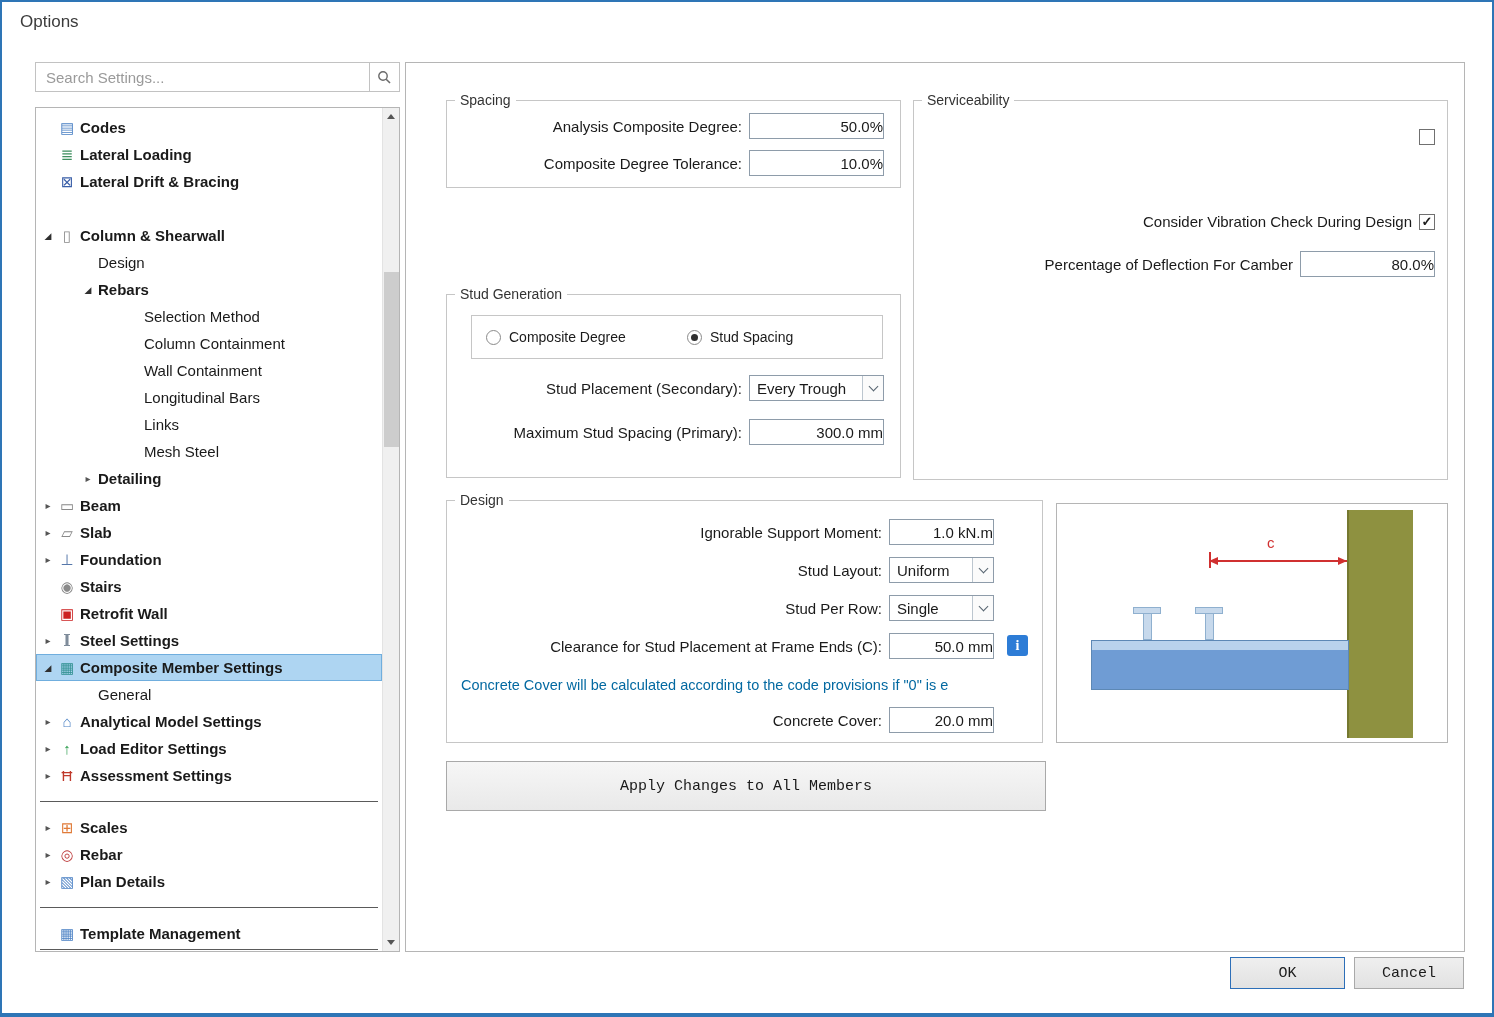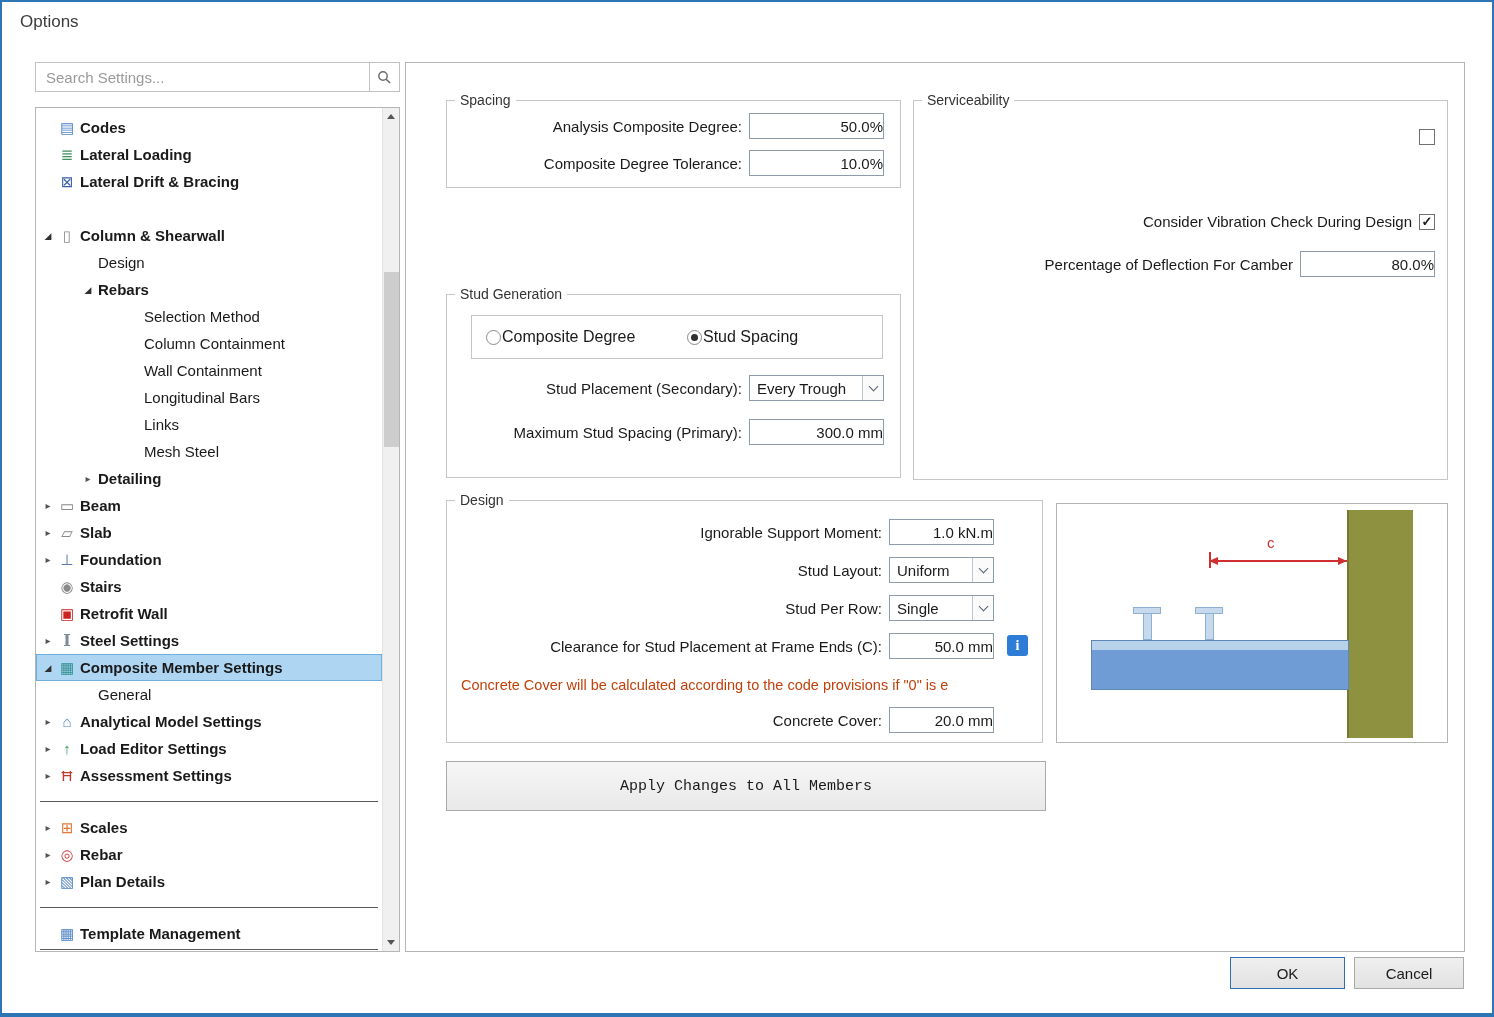--- a/index.html
+++ b/index.html
@@ -50,44 +50,44 @@
   .tb.ctr{justify-content:center}
   .tb.clip{justify-content:flex-start;padding-left:3px;overflow:hidden;white-space:nowrap}
   .combo{display:flex;height:26px;border:1px solid #8e9caa;background:#fff;cursor:pointer}
   .cval{flex:1;display:flex;align-items:center;padding:0 7px;font-size:15px;color:#1a1a1a;overflow:hidden;white-space:nowrap}
   .cbtn{width:21px;border-left:1px solid #bcc6cf;display:flex;align-items:center;justify-content:center;background:#fbfbfb}
   .chev{width:7px;height:7px;border-right:1.7px solid #55636f;border-bottom:1.7px solid #55636f;transform:rotate(45deg);margin-top:-4px}
   .radiopanel{position:absolute;left:24px;top:20px;width:412px;height:44px;border:1px solid #c6c6c6;display:flex;align-items:center}
   .radiowrap{position:absolute;display:flex;align-items:center;cursor:pointer}
   .radio{width:15px;height:15px;border:1px solid #8a8a8a;border-radius:50%;background:#fff;position:relative;flex:0 0 15px}
   .radio.on::after{content:"";position:absolute;left:3px;top:3px;width:7px;height:7px;border-radius:50%;background:#303030}
-  .rlabel{font-size:16px;margin-left:1px;white-space:nowrap}
+  .rlabel{font-size:14px;margin-left:8px;white-space:nowrap}
   .cb{width:16px;height:16px;border:1px solid #707070;background:#fff;flex:0 0 16px;display:flex;align-items:center;justify-content:center;cursor:pointer}
   .cb.on::after{content:"✓";font-size:13px;font-weight:bold;color:#1c1c1c;margin-top:-1px}
-  .note{position:absolute;font-size:14.5px;color:#c2410c;white-space:nowrap}
+  .note{position:absolute;font-size:14.5px;color:#0369a1;white-space:nowrap}
   .info{position:absolute;width:21px;height:21px;border-radius:3px;background:#2d7cd6;color:#fff;display:flex;align-items:center;justify-content:center;cursor:pointer}
   .info::after{content:"i";font-family:"Liberation Serif",serif;font-size:14px;font-weight:bold}
   .bigbtn{position:absolute;left:40px;top:698px;width:600px;height:50px;background:linear-gradient(#f6f6f6,#e9e9e9);border:1px solid #a9a9a9;font-size:15px;color:#1a1a1a;font-family:Liberation Mono, monospace;cursor:pointer}
 
   
   .imgbox{position:absolute;left:650px;top:440px;width:392px;height:240px;border:1px solid #b5b5b5;background:#fff;overflow:hidden}
   .dwall{position:absolute;left:290px;top:6px;width:66px;height:228px;background:#8e9140;border-left:2px solid #75782f}
   .dbeam{position:absolute;left:34px;top:136px;width:258px;height:50px;background:linear-gradient(#b9d2ec 0 9px,#6f9cd4 9px);border:1px solid #5d88b5}
   .dstud{position:absolute;width:28px;height:33px;top:103px}
   .dstud .cap{position:absolute;left:0;top:0;width:28px;height:7px;background:#c7d9ec;border:1px solid #8fb0cf}
   .dstud .stem{position:absolute;left:10px;top:6px;width:9px;height:27px;background:#c7d9ec;border:1px solid #8fb0cf}
   .ddim{position:absolute;left:152px;top:56px;width:138px;height:2px;background:#d03030}
   .ah{position:absolute;width:0;height:0;border-top:4px solid transparent;border-bottom:4px solid transparent;top:-3px}
   .ah.l{left:0;border-right:9px solid #d03030}
   .ah.r{right:0;border-left:9px solid #d03030}
   .dtick{position:absolute;width:1.5px;height:16px;background:#d03030;top:48px}
   .dc{position:absolute;left:210px;top:30px;color:#d03030;font-size:15px}
 
   
-  .okbtn,.cancelbtn{position:absolute;top:955px;height:32px;background:linear-gradient(#efefef,#e2e2e2);font-size:15px;color:#1a1a1a;font-family:Liberation Sans, sans-serif;cursor:pointer}
+  .okbtn,.cancelbtn{position:absolute;top:955px;height:32px;background:linear-gradient(#efefef,#e2e2e2);font-size:15px;color:#1a1a1a;font-family:Liberation Mono, monospace;cursor:pointer}
   .okbtn{left:1228px;width:115px;border:1px solid #2d6fb8}
   .cancelbtn{left:1352px;width:110px;border:1px solid #a9a9a9}
 </style>
 </head>
 <body>
 
 <div class="dialog">
   <div class="title">Options</div>
 
   <div class="searchwrap">

